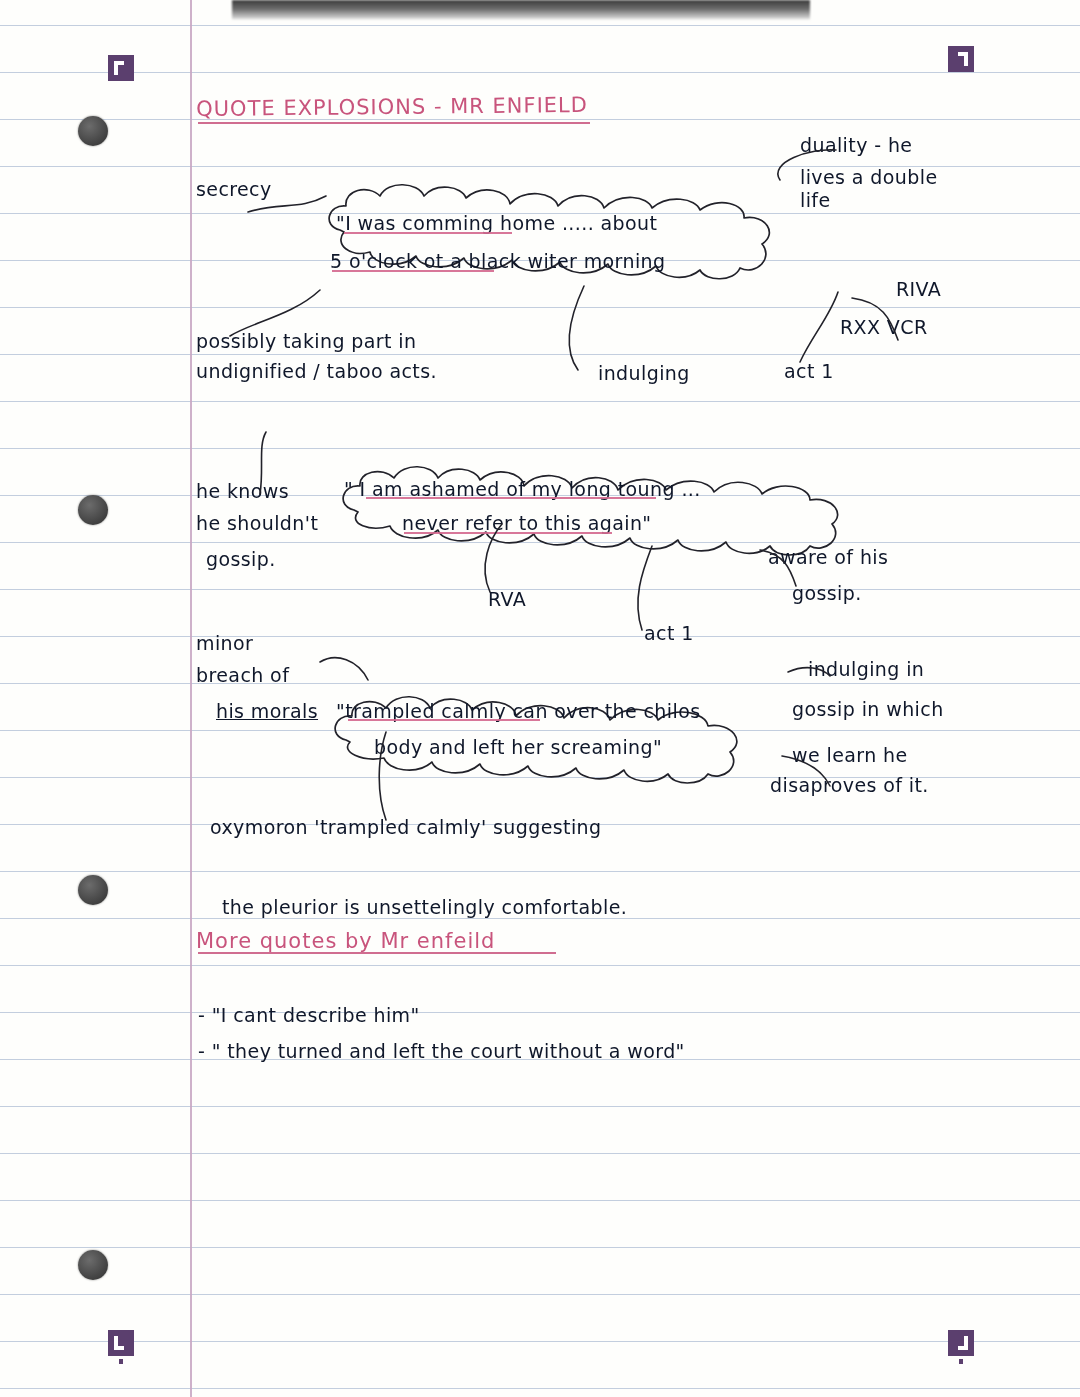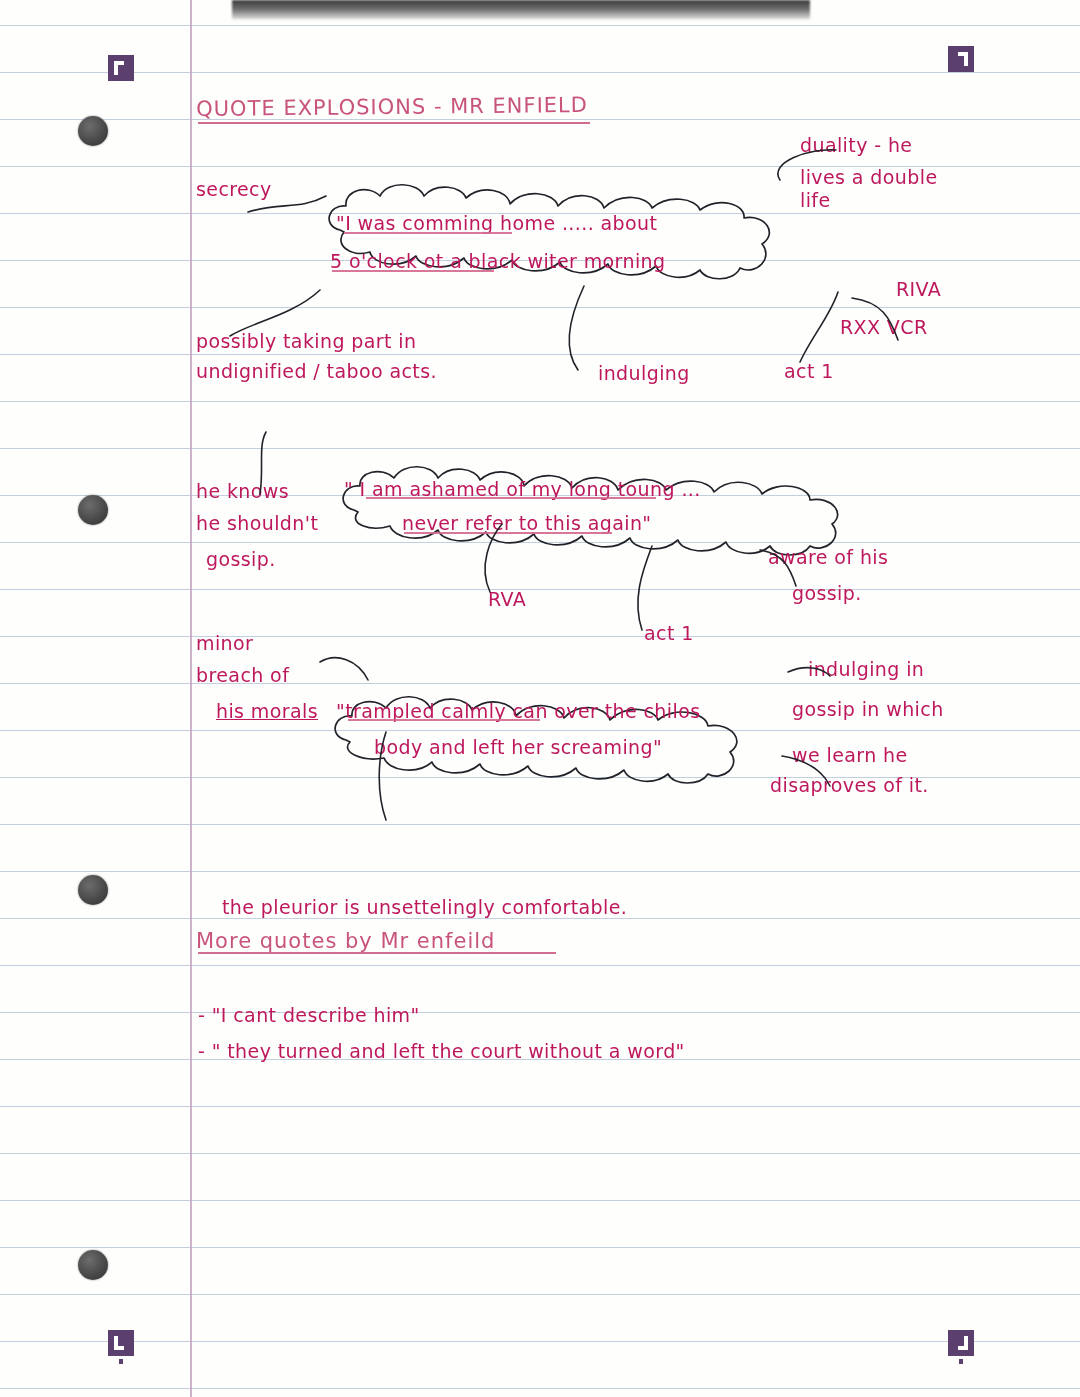--- a/index.html
+++ b/index.html
@@ -65,21 +65,21 @@
     width: 26px;
     height: 26px;
     color: #5b3f6e;
   }
   .corner-mark svg { display:block; }
 
   
   .hw {
     position: absolute;
     font-family: "DejaVu Sans", sans-serif;
-    color: #be185d;
+    color: #0f172a;
     font-size: 19px;
     line-height: 1.25;
     letter-spacing: .4px;
     white-space: pre;
     transform-origin: left top;
   }
 
   .title {
     font-size: 21px;
     color: #c8547c;
@@ -325,20 +325,21 @@
 
   <div class="hw" style="left:196px; top:632px;">minor</div>
   <div class="hw" style="left:196px; top:664px;">breach of</div>
   <div class="hw" style="left:216px; top:700px;text-decoration:underline;">his morals</div>
 
   <div class="hw" style="left:808px; top:658px;">indulging in</div>
   <div class="hw" style="left:792px; top:698px;">gossip in which</div>
   <div class="hw" style="left:792px; top:744px;">we learn he</div>
   <div class="hw" style="left:770px; top:774px;">disaproves of it.</div>
 
+  <div class="hw" style="left:210px; top:816px;">oxymoron 'trampled calmly' suggesting</div>
   <div class="hw" style="left:222px; top:896px;">the pleurior is unsettelingly comfortable.</div>
 
   <svg class="leader" style="left:190px; top:620px; width:860px; height:250px;" viewBox="0 0 860 250">
     <path d="M130 42 C146 32 168 40 178 60"></path>
     <path d="M598 52 C616 44 632 48 640 56"></path>
     <path d="M592 136 C616 140 632 150 640 166"></path>
     <path d="M196 200 C186 172 188 136 196 112"></path>
   </svg>
 
   <div class="hw title" style="left:196px; top:928px;">More quotes by Mr enfeild</div>

